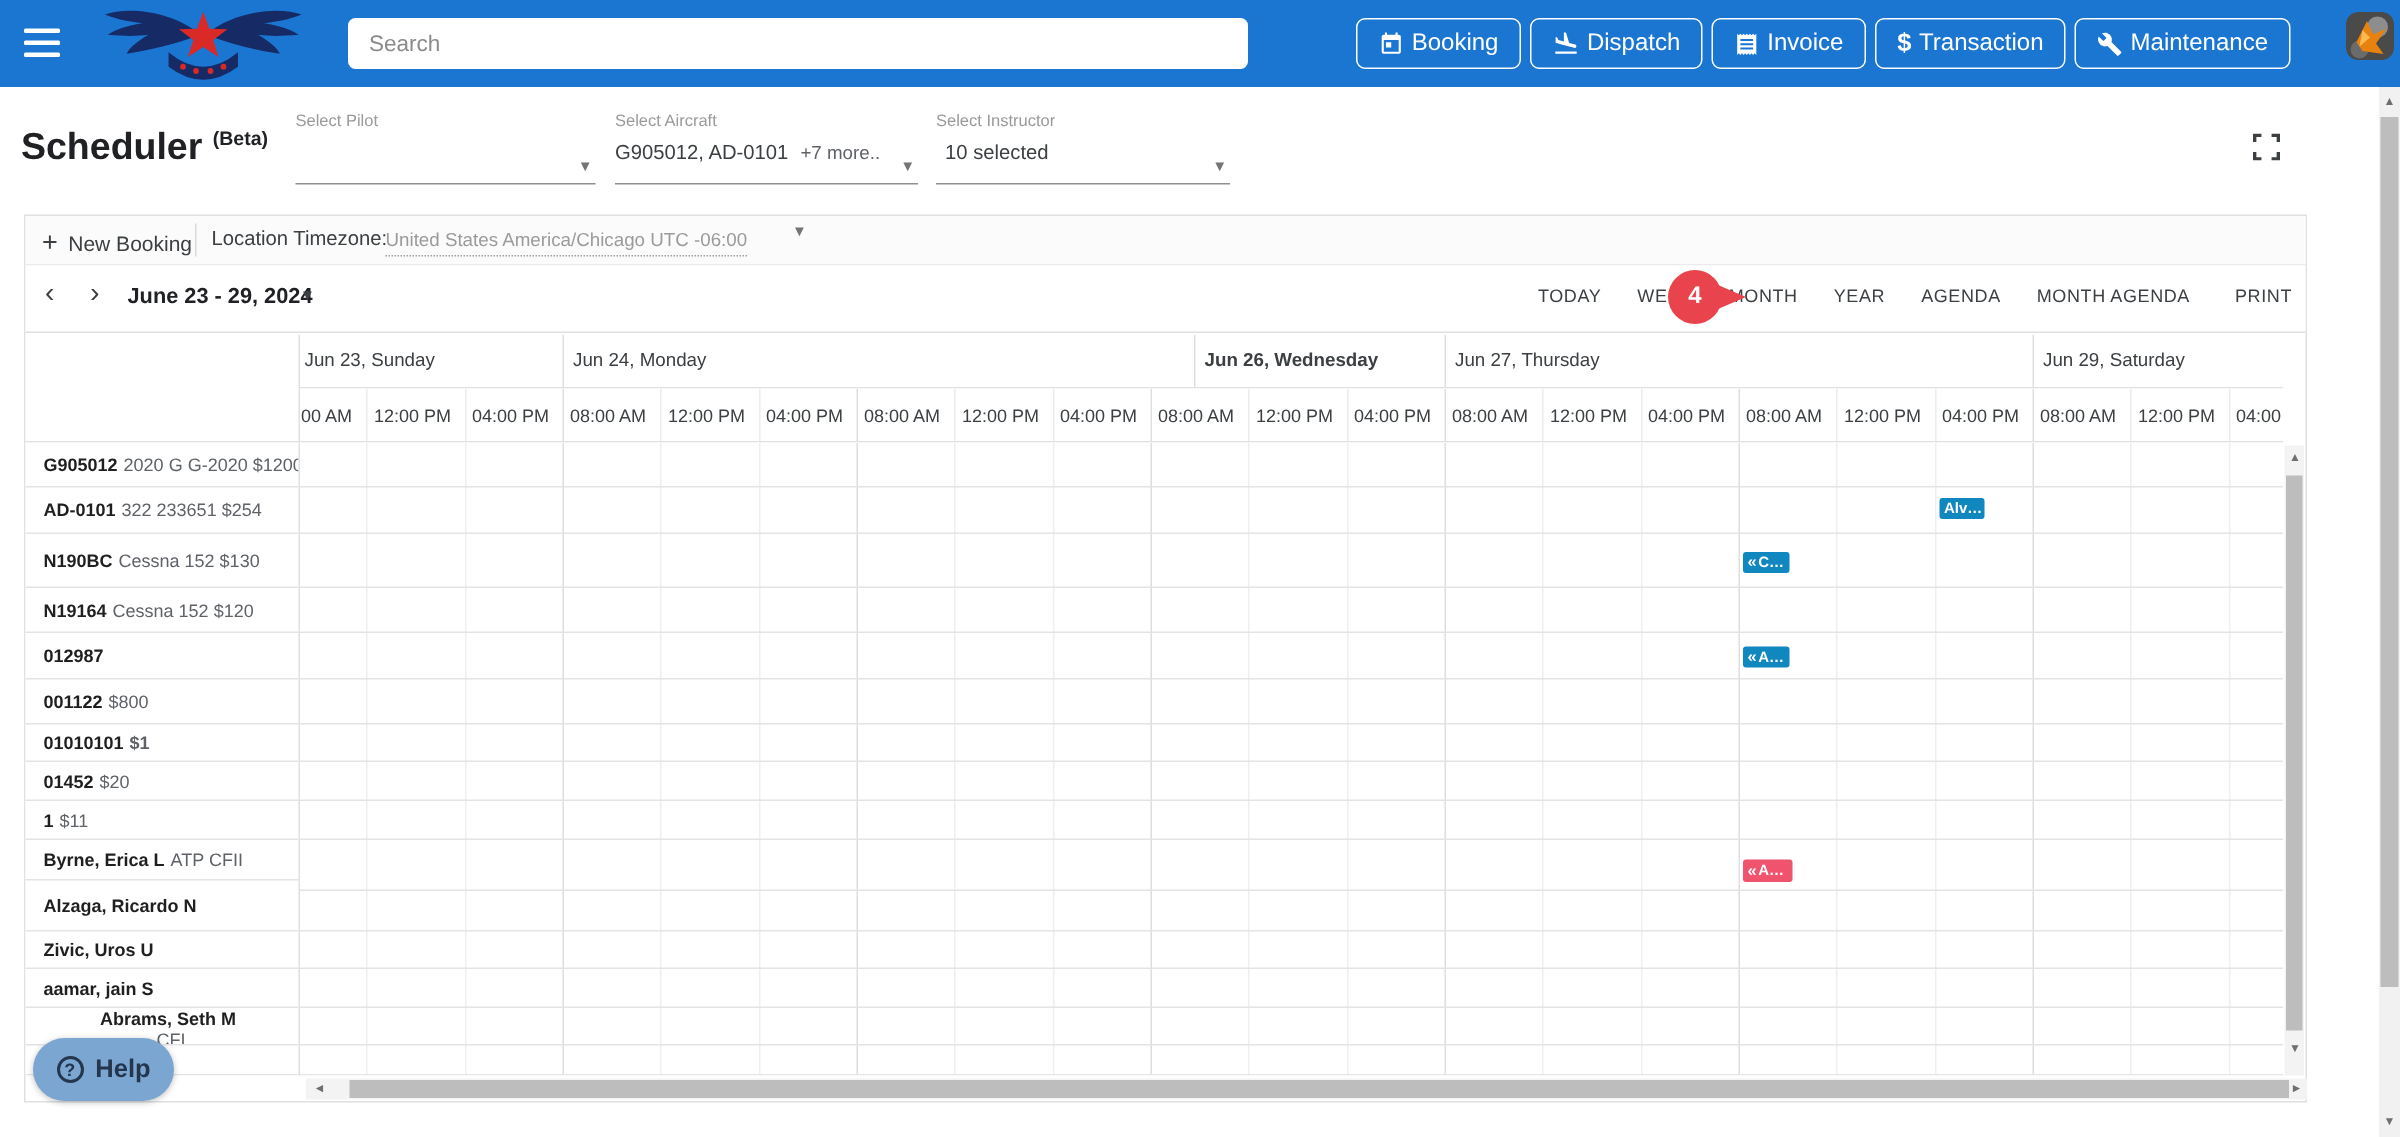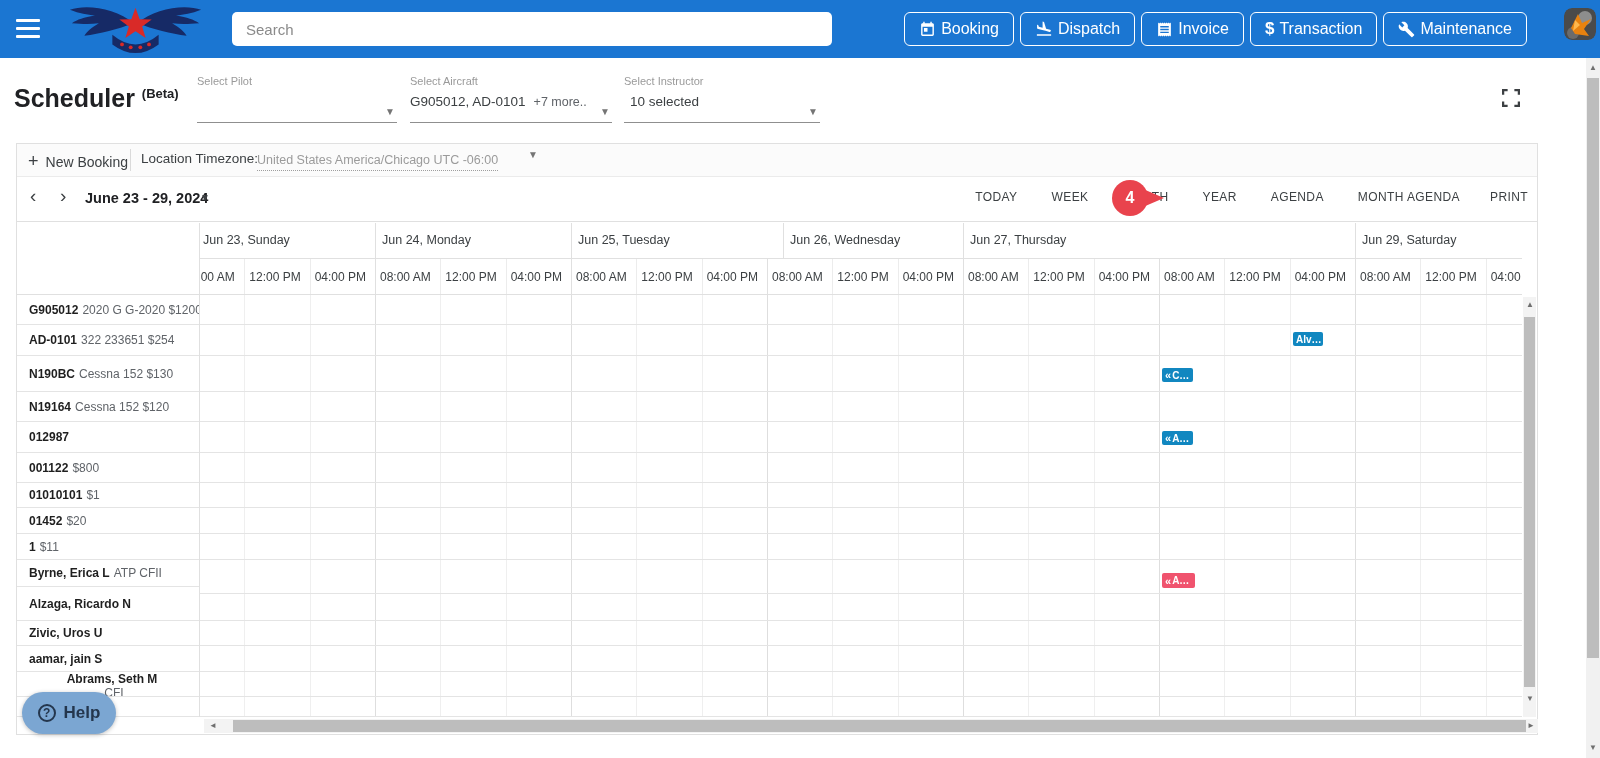--- a/index.html
+++ b/index.html
@@ -40,21 +40,21 @@
   #bbdivider { left:130px; top:149px; width:1px; height:22px; background:#dadada; }
   #tzlabel { left:141px; top:151px; font-size:13.5px; color:#3c4043; }
   #tzvalue { left:257px; top:153px; font-size:12.5px; color:#9b9b9b; border-bottom:1px dotted #9e9e9e; padding-bottom:3px; cursor:pointer; }
   #tzcaret { left:528px; top:149px; color:#757575; font-size:10px; cursor:pointer; }
 
   
   #datebar { left:17px; top:177px; width:1520px; height:45px; background:#fff; border-bottom:1px solid #e0e0e0; }
   .navchev { top:186px; font-size:19px; color:#3c4043; cursor:pointer; line-height:20px; }
   #daterange { left:85px; top:190px; font-size:14.5px; font-weight:bold; color:#202124; cursor:pointer; }
   #rangecaret { left:200px; top:192px; font-size:10px; color:#3c4043; }
-  #views { right:72px; top:190px; display:flex; gap:34px; font-size:12px; color:#3c4043; letter-spacing:0.4px; }
+  #views { right:72px; top:190px; display:flex; gap:24px; font-size:12px; color:#3c4043; letter-spacing:0.4px; }
   .viewitem { cursor:pointer; }
   #printbtn { right:72px; top:190px; font-size:12px; color:#3c4043; letter-spacing:0.4px; cursor:pointer; }
   #badge-tail { left:1143px; top:189px; width:0; height:0; border-left:21px solid #e9434d;
                 border-top:9px solid transparent; border-bottom:9px solid transparent; }
   #badge-circle { left:1112px; top:180px; width:36px; height:36px; border-radius:50%; background:#e9434d;
                   color:#fff; font-size:16px; font-weight:bold; display:flex; align-items:center; justify-content:center; }
 
   
   #dayhead { left:200px; top:223px; width:1322px; height:36px; overflow:hidden; border-bottom:1px solid #e0e0e0; background:#fff; }
   .daycell { position:absolute; top:0; height:36px; border-left:1px solid #e0e0e0; font-size:12.5px; color:#3c4043;
@@ -240,22 +240,21 @@
       <span class="viewitem">MONTH AGENDA</span>
     </div>
   <div id="printbtn" class="abs">PRINT</div>
   <div id="badge-tail" class="abs"></div>
   <div id="badge-circle" class="abs">4</div>
 
   <div id="cornercell" class="abs"></div>
   <div id="dayhead" class="abs">
       <div class="daycell" style="left: -21px; width: 196px; padding-left: 23px;">Jun 23, Sunday</div>
       <div class="daycell" style="left: 175px; width: 196px;">Jun 24, Monday</div>
-      <div class="daycell" style="left: 371px; width: 196px;">Jun 25, Tuesday</div>
-      <div class="daycell" style="left: 583px; width: 196px;">Jun 26, Wednesday</div>
+      <div class="daycell" style="left: 596px; width: 196px; font-weight: bold;">Jun 26, Wednesday</div>
       <div class="daycell" style="left: 763px; width: 196px;">Jun 27, Thursday</div>
       <div class="daycell" style="left: 1155px; width: 196px;">Jun 29, Saturday</div>
     </div>
   <div id="timehead" class="abs">
       <div class="timecell dayedge" style="left: -21px; width: 65.3333px;">08:00 AM</div>
       <div class="timecell" style="left: 44.3333px; width: 65.3333px;">12:00 PM</div>
       <div class="timecell" style="left: 109.667px; width: 65.3333px;">04:00 PM</div>
       <div class="timecell dayedge" style="left: 175px; width: 65.3333px;">08:00 AM</div>
       <div class="timecell" style="left: 240.333px; width: 65.3333px;">12:00 PM</div>
       <div class="timecell" style="left: 305.667px; width: 65.3333px;">04:00 PM</div>
@@ -293,21 +292,21 @@
         <b>N19164</b>
         <span>Cessna 152 $120</span>
       </div>
       <div class="resrow" style="height: 31px;">
         <b>012987</b>
       </div>
       <div class="resrow" style="height: 30px;">
         <b>001122</b>
         <span>$800</span>
       </div>
-      <div class="resrow" style="height: 25px;">
+      <div class="resrow" style="height: 25px; font-weight: bold;">
         <b>01010101</b>
         <span>$1</span>
       </div>
       <div class="resrow" style="height: 26px;">
         <b>01452</b>
         <span>$20</span>
       </div>
       <div class="resrow" style="height: 26px;">
         <b>1</b>
         <span>$11</span>

